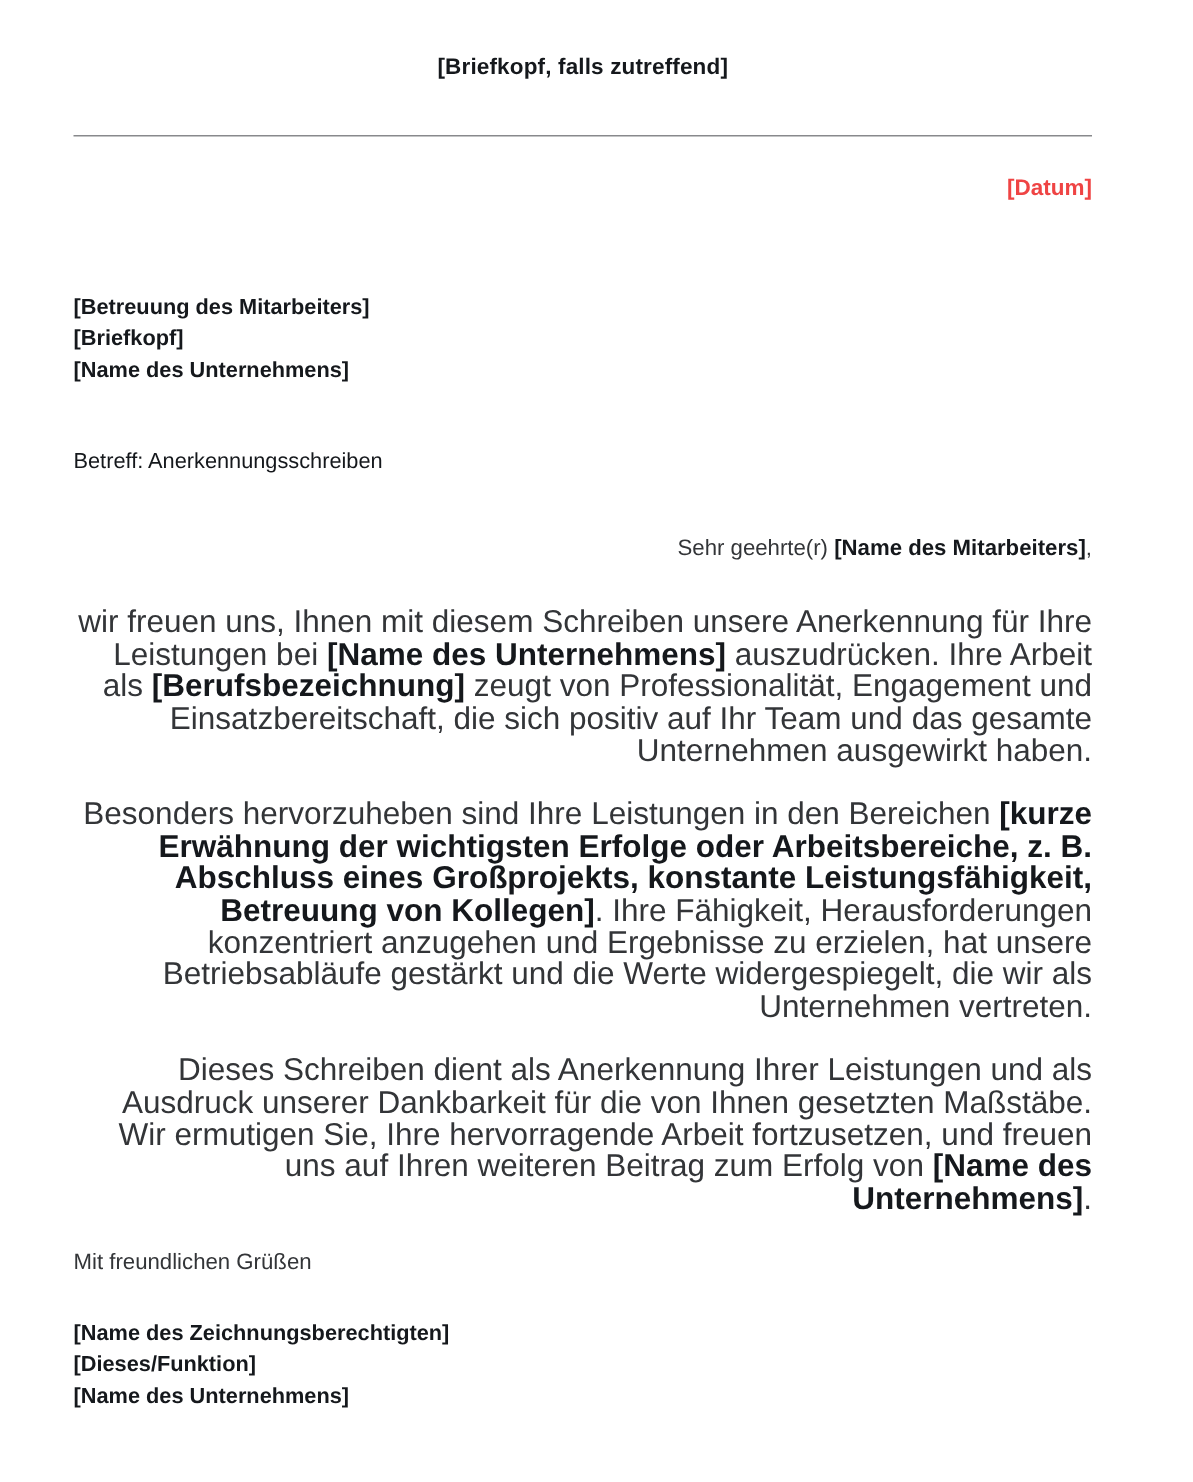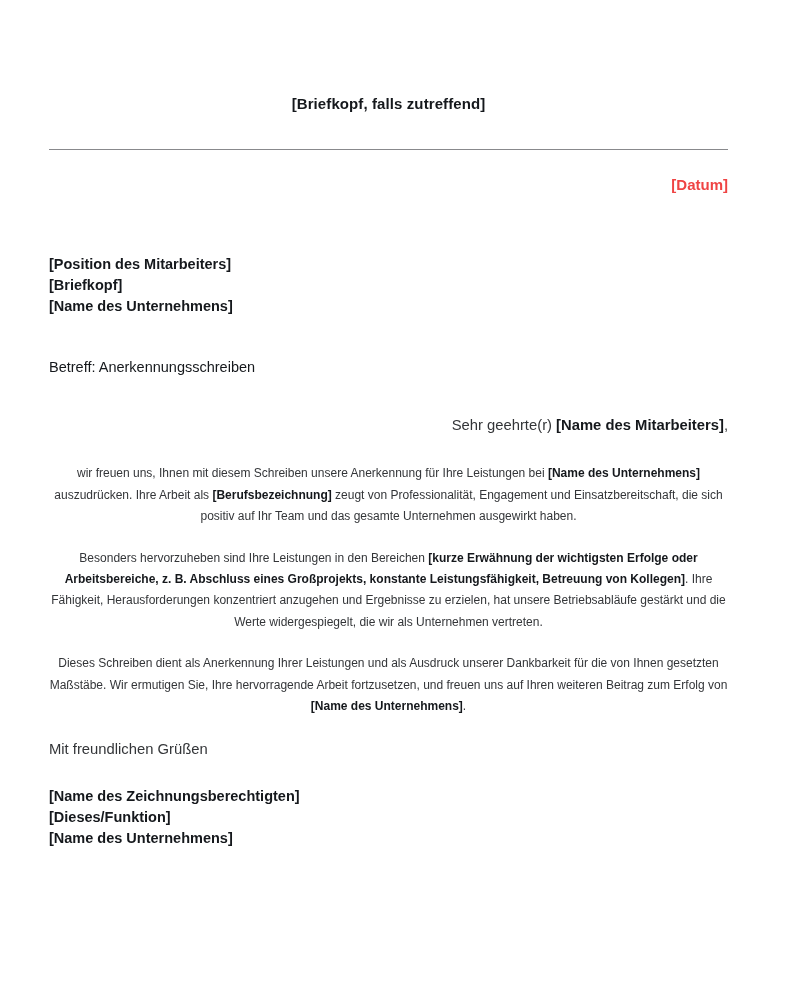--- a/index.html
+++ b/index.html
@@ -25,21 +25,21 @@
     top: 0;
     width: 679px;
   }
 
   
   .letterhead {
     text-align: center;
     font-weight: bold;
     font-size: 15px;
     color: #15181c;
-    padding-top: 95px;
+    padding-top: 36px;
     letter-spacing: 0.1px;
   }
   .rule {
     margin-top: 37px;
     border: 0;
     border-top: 1px solid #88898c;
     width: 100%;
     height: 0;
   }
   .date-line {
@@ -74,24 +74,24 @@
   
   .salutation {
     margin-top: 40px;
     font-size: 14.8px;
     line-height: 21px;
     color: #333538;
     text-align: right;
   }
   .para {
     margin-top: 20px;
-    font-size: 12px;
+    font-size: 21px;
     line-height: 21.4px;
     color: #333538;
-    text-align: center;
+    text-align: right;
   }
   .para:first-of-type {
     margin-top: 0;
   }
   .bd {
     font-weight: bold;
     color: #15181c;
   }
   .closing {
     margin-top: 22px;
@@ -120,21 +120,21 @@
 <div class="page">
   <div class="sheet">
 
     <div class="letterhead">[Briefkopf, falls zutreffend]</div>
 
     <hr class="rule">
 
     <div class="date-line">[Datum]</div>
 
     <div class="address-block">
-      <span class="addr-line">[Position des Mitarbeiters]</span>
+      <span class="addr-line">[Betreuung des Mitarbeiters]</span>
       <span class="addr-line">[Briefkopf]</span>
       <span class="addr-line">[Name des Unternehmens]</span>
     </div>
 
     <div class="subject">Betreff: Anerkennungsschreiben</div>
 
     <div class="salutation">
       <span>Sehr geehrte(r) </span><span class="bd">[Name des Mitarbeiters]</span><span>,</span>
     </div>
 

